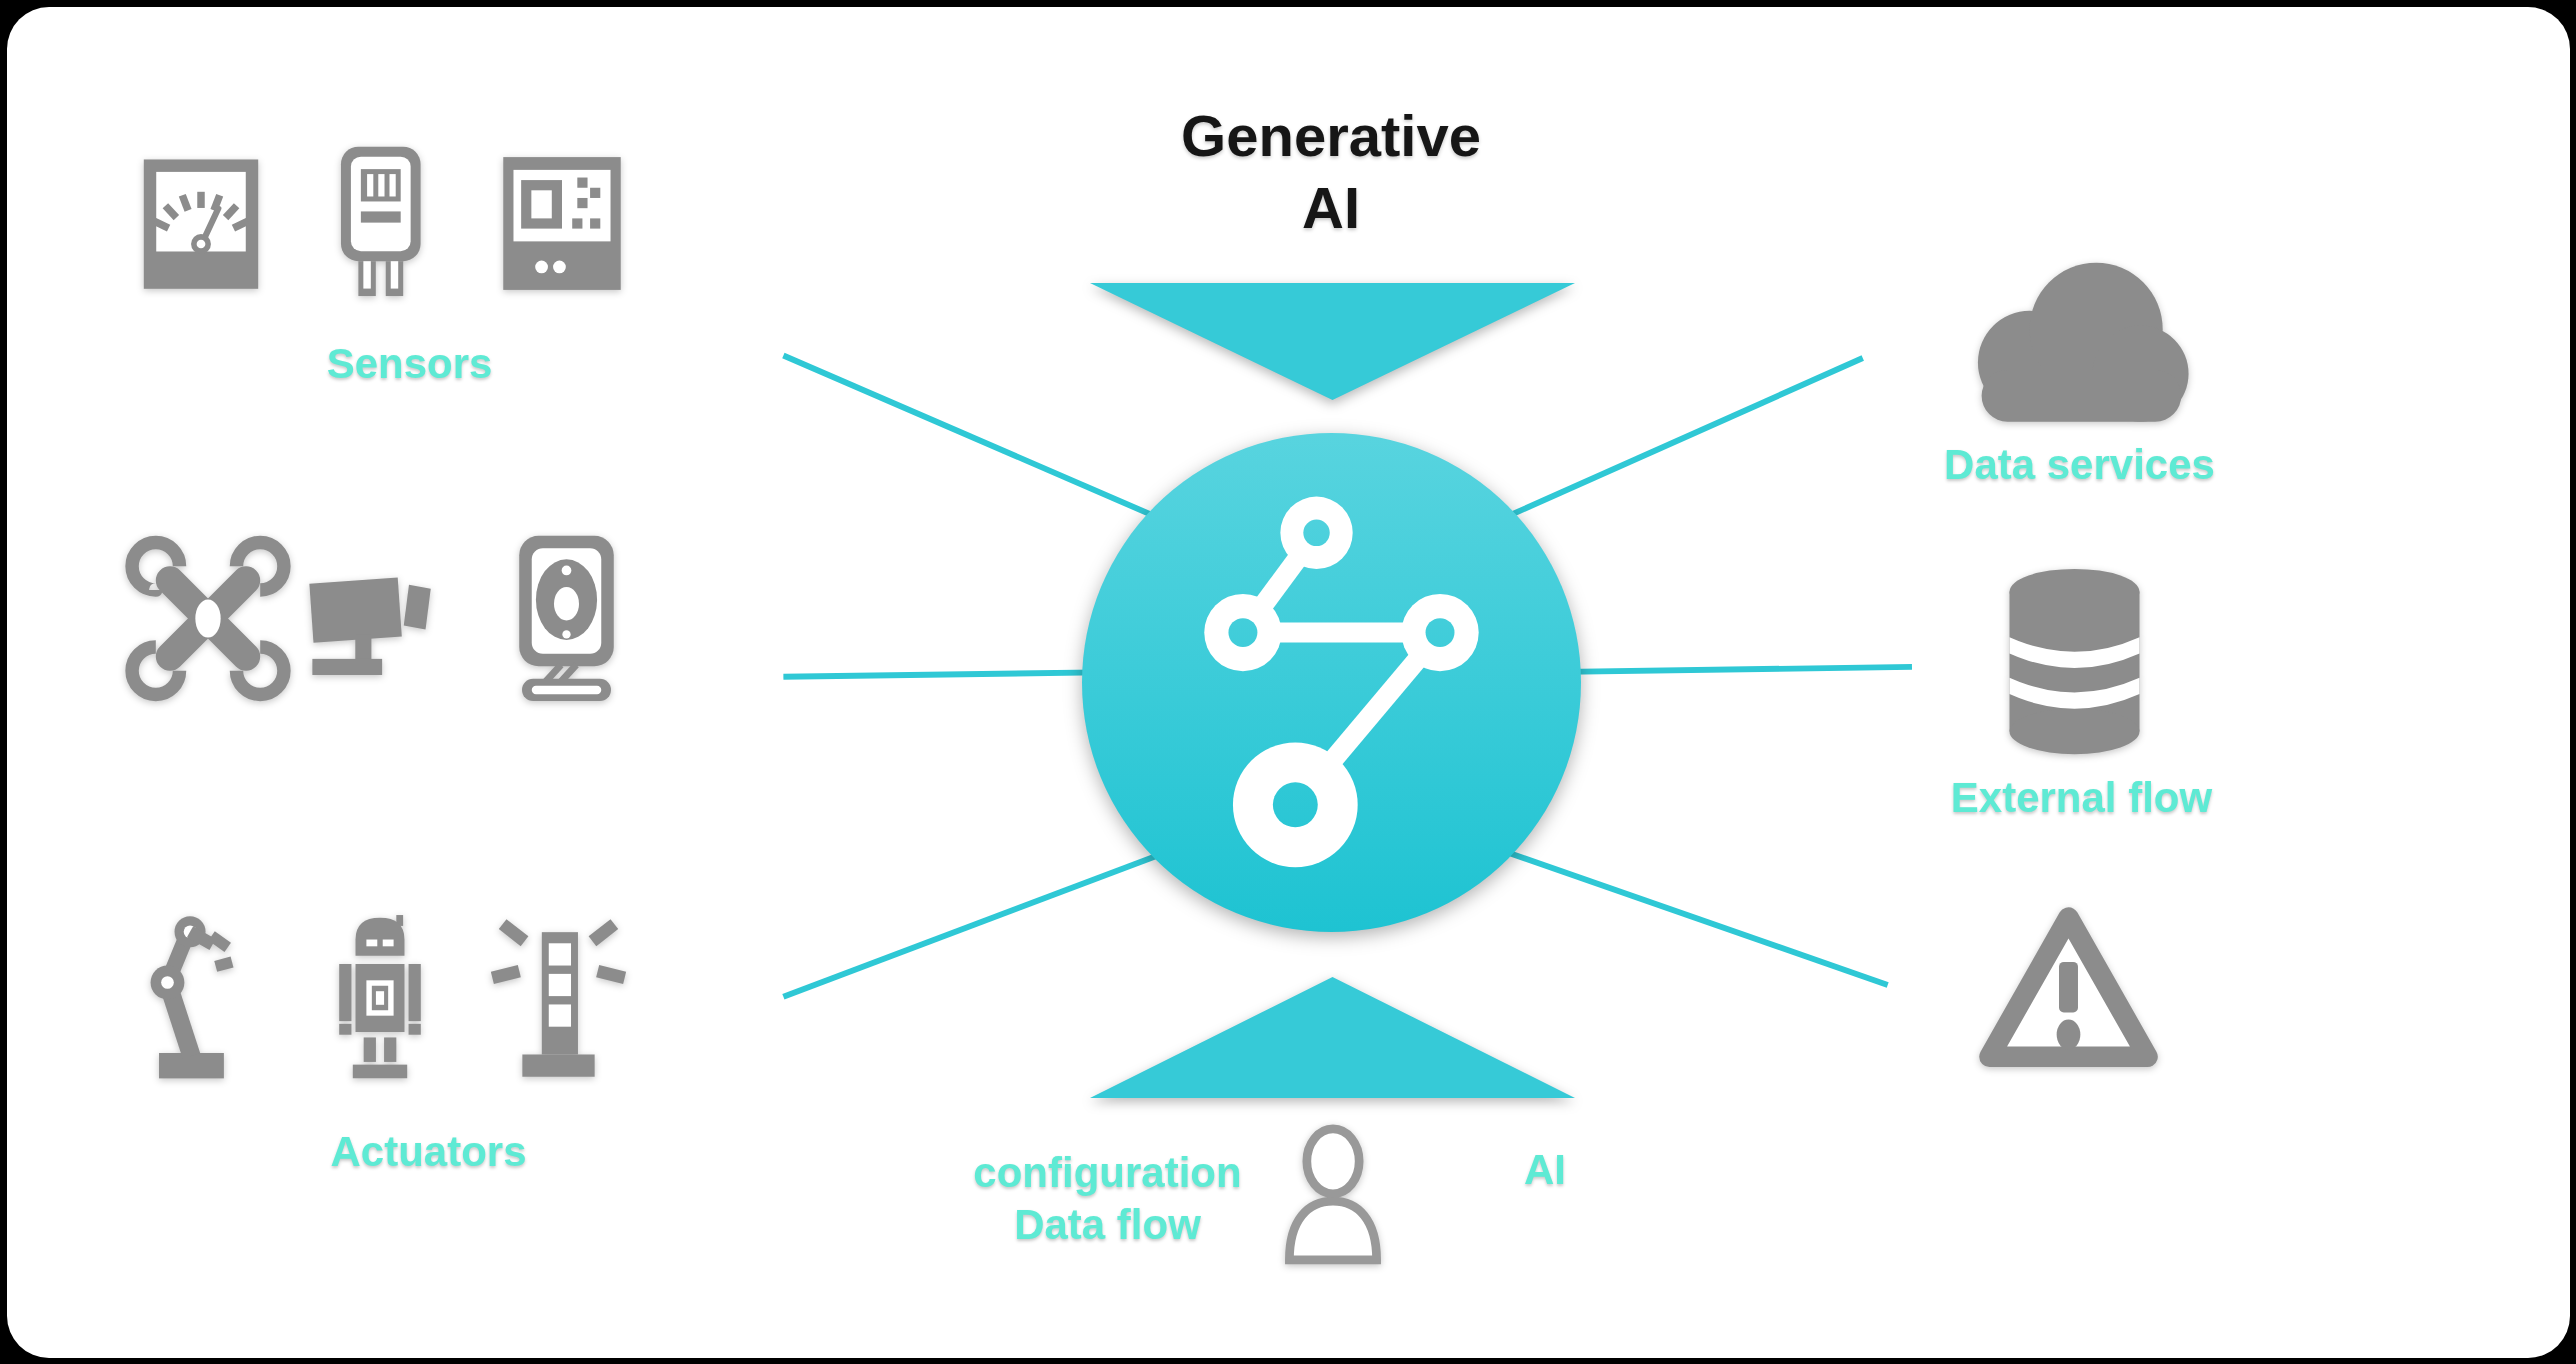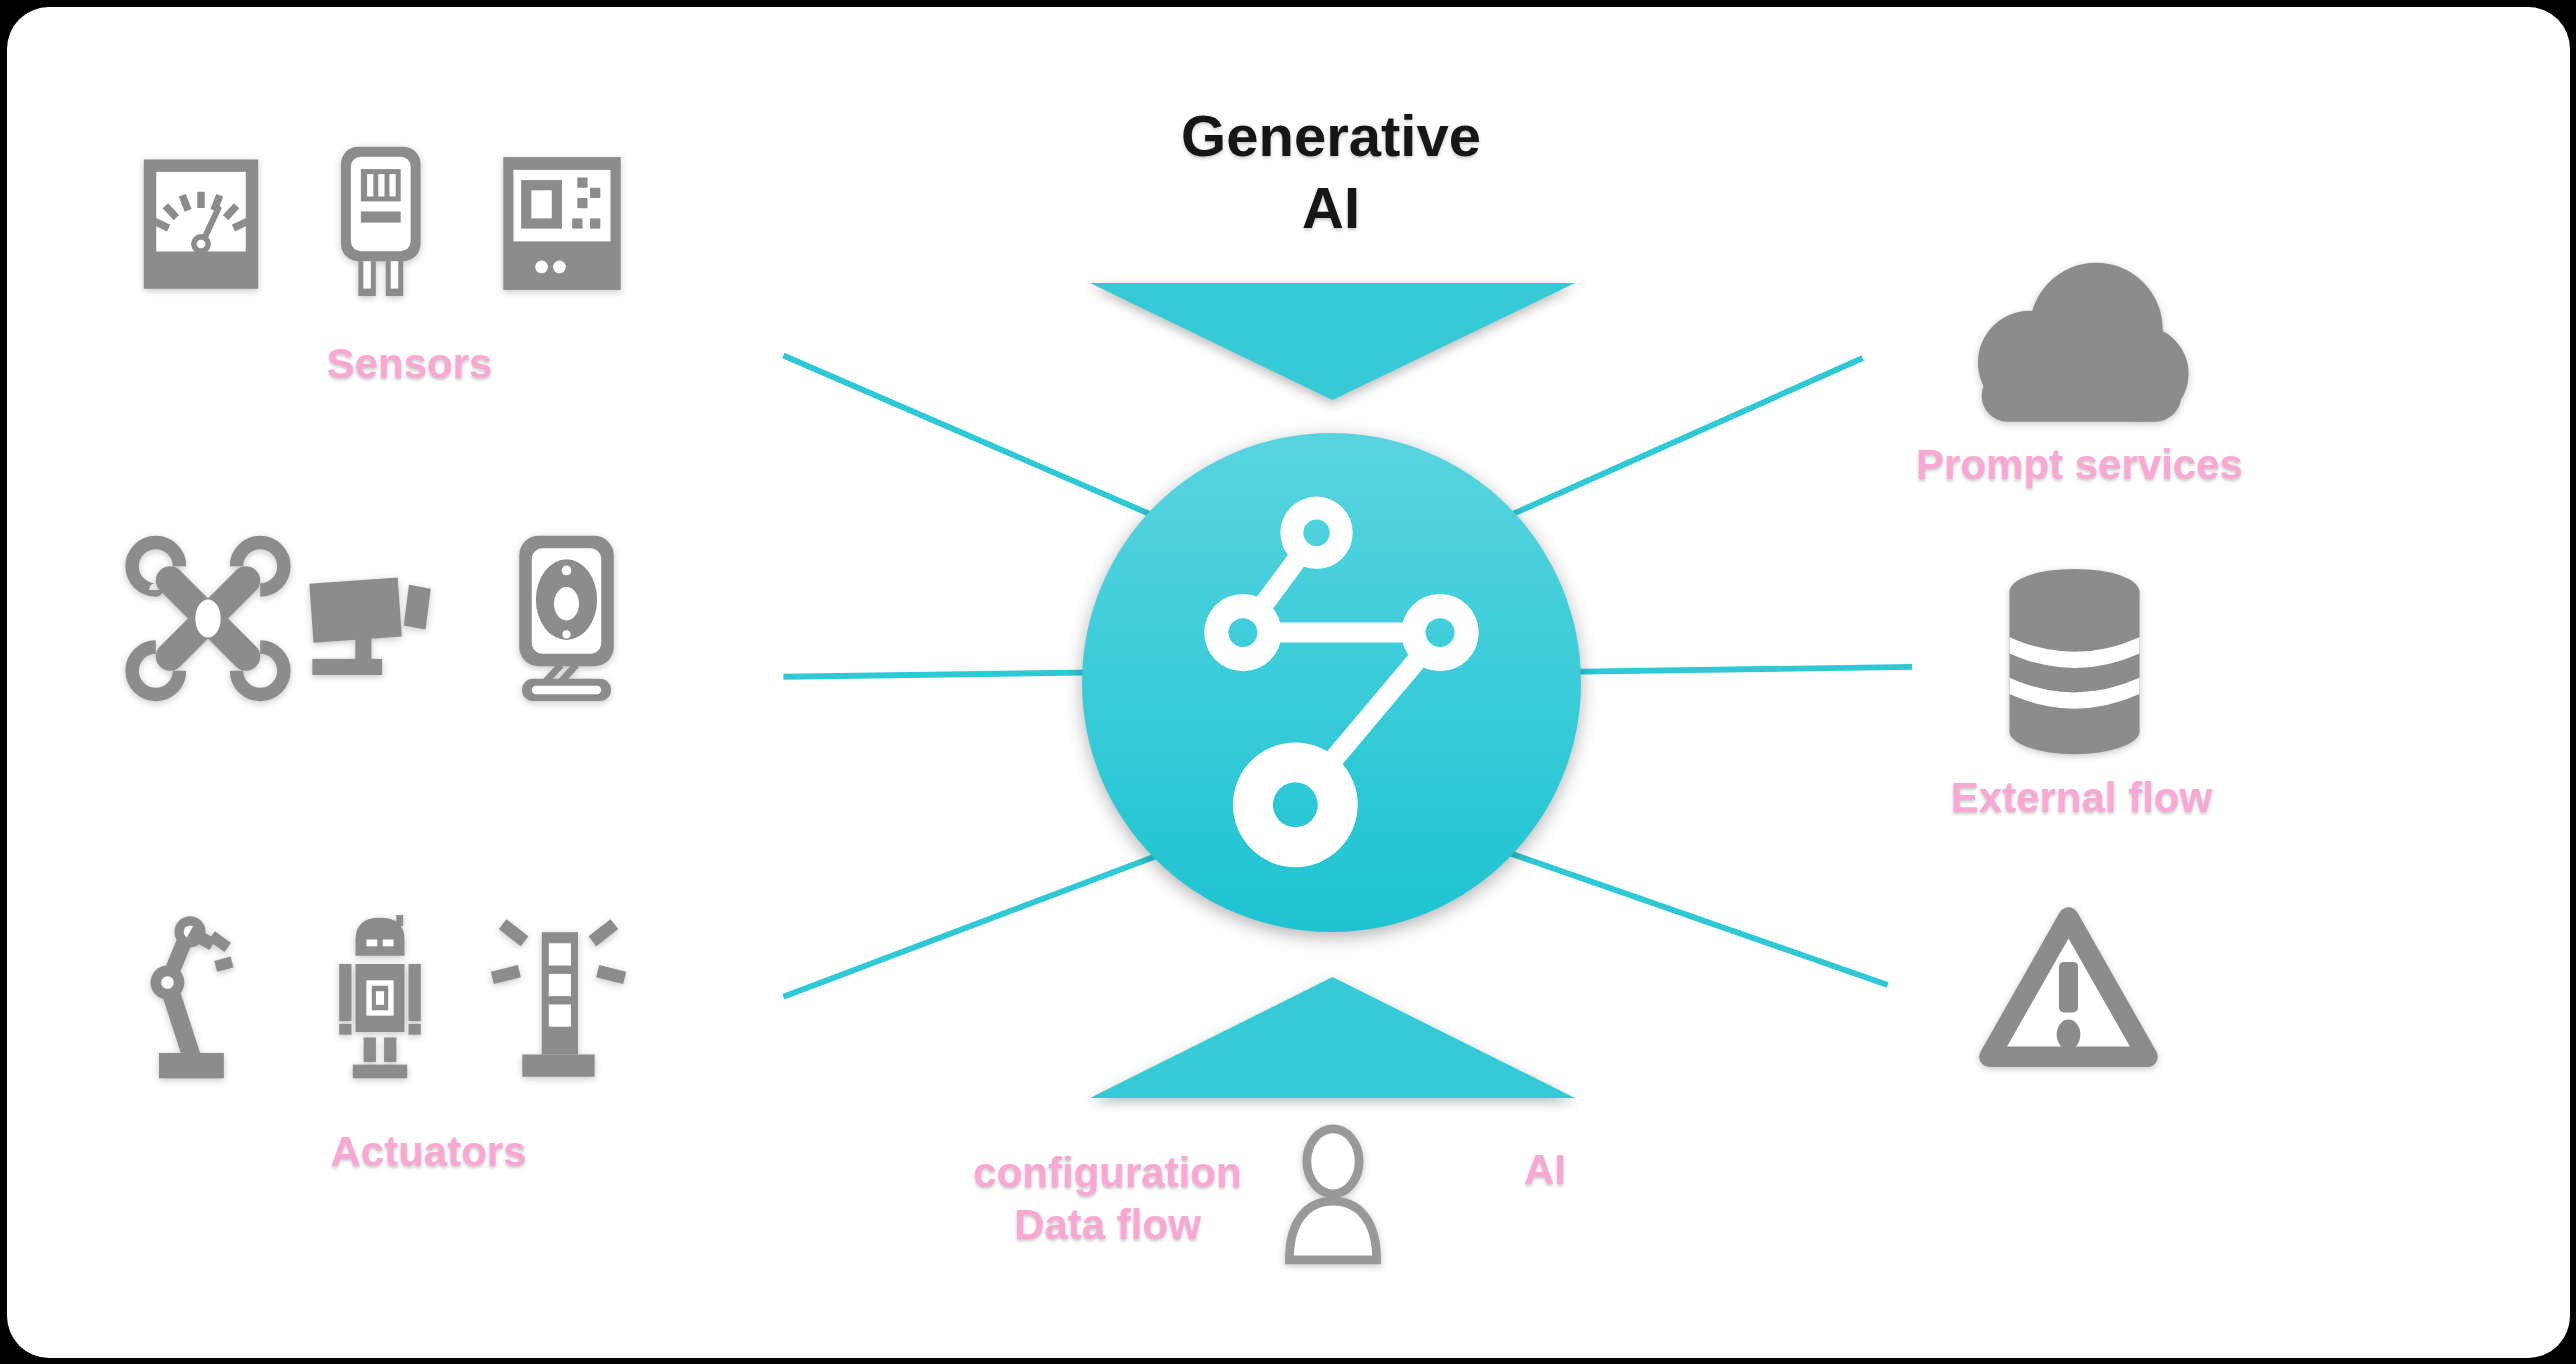--- a/index.html
+++ b/index.html
@@ -1,21 +1,21 @@
 <!DOCTYPE html>
 <html style="font-size:10.5px"><head>
 <meta charset="utf-8">
 <style>
   html,body{margin:0;padding:0;background:#000;}
   .canvas{position:relative;width:2576px;height:1364px;background:#000;overflow:hidden;
           font-family:"Liberation Sans",sans-serif;border-radius:22px;}
   .panel{position:absolute;left:6.6px;top:6.6px;width:2563px;height:1351px;
          background:#fff;border-radius:42px;}
   .connectors{position:absolute;left:0;top:0;z-index:1;}
-  .label{position:absolute;z-index:3;font-weight:700;font-size:42px;color:#f9a8d4;
+  .label{position:absolute;z-index:3;font-weight:700;font-size:42px;color:#5eead4;
          text-align:center;line-height:52px;text-shadow:0 2px 3.3px rgba(0,0,0,.22);
          white-space:nowrap;}
   .title{position:absolute;z-index:3;font-weight:700;font-size:58px;color:#161616;
          text-align:center;line-height:72px;text-shadow:0 2px 3.9px rgba(0,0,0,.22);}
   .tri-wrap{position:absolute;z-index:2;filter:drop-shadow(0 4.6px 5.9px rgba(0,0,0,.28));}
   .tri{width:100%;height:100%;background:#36CAD7;}
   .tri-down{clip-path:polygon(0 0,100% 0,50% 100%);}
   .tri-up{clip-path:polygon(50% 0,0 100%,100% 100%);}
   .hub{position:absolute;z-index:2;filter:drop-shadow(0 5.9px 9.2px rgba(0,0,0,.30));}
   .icon{position:absolute;z-index:2;filter:drop-shadow(0 2.6px 3.9px rgba(0,0,0,.22));}
@@ -233,21 +233,21 @@
   <div class="label" style="left:199px;top:1126px;width:459px;">Actuators</div>
 
   <div class="icon" style="left:1943px;top:248px;width:262px;height:194px;">
     <svg viewBox="0 0 140 105" fill="#8C8C8C">
       <circle cx="46" cy="62" r="28"></circle>
       <circle cx="82" cy="44" r="36"></circle>
       <circle cx="106" cy="68" r="26"></circle>
       <rect x="20" y="66" width="108" height="28" rx="14"></rect>
     </svg>
   </div>
-  <div class="label" style="left:1850px;top:439px;width:459px;">Prompt services</div>
+  <div class="label" style="left:1850px;top:439px;width:459px;">Data services</div>
 
   <div class="icon" style="left:1992px;top:564px;width:165px;height:195px;">
     <svg viewBox="0 0 100 120" fill="#8C8C8C">
       <ellipse cx="50" cy="17" rx="40" ry="14"></ellipse>
       <rect x="10" y="17" width="80" height="86"></rect>
       <ellipse cx="50" cy="103" rx="40" ry="14"></ellipse>
       <path d="M10,45 Q50,63 90,45 L90,55 Q50,73 10,55 Z" fill="#fff"></path>
       <path d="M10,70 Q50,88 90,70 L90,80 Q50,98 10,80 Z" fill="#fff"></path>
     </svg>
   </div>

